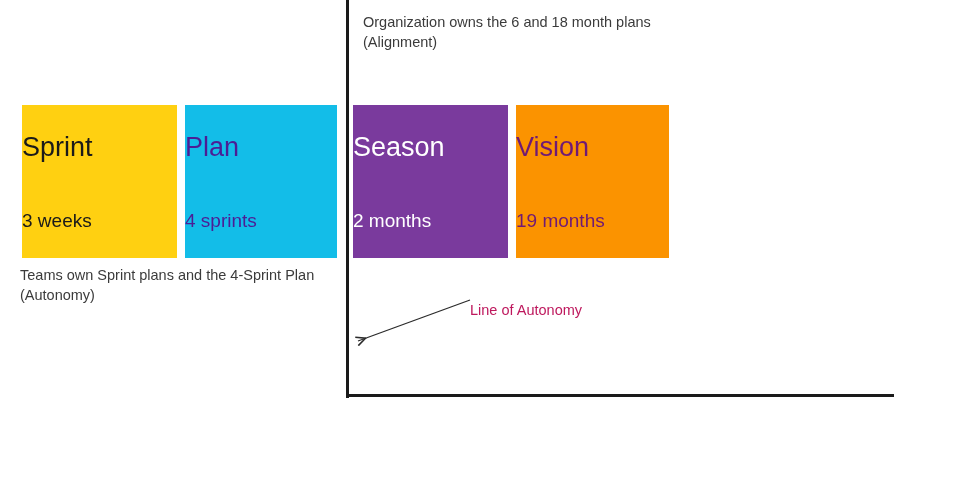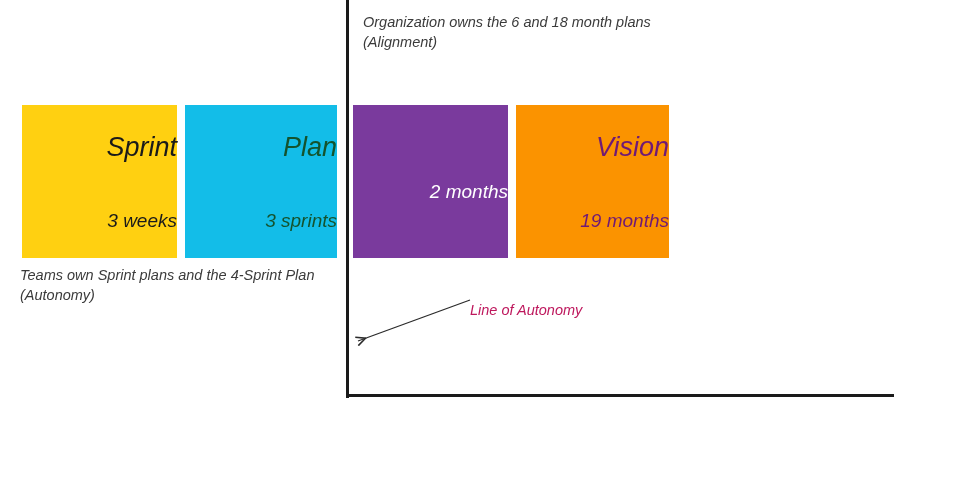--- a/index.html
+++ b/index.html
@@ -11,21 +11,20 @@
   body {
     font-family: "Liberation Sans", sans-serif;
     color: #262626;
   }
   #canvas {
     position: relative;
     width: 894px;
     height: 480px;
     background: #ffffff;
     overflow: hidden;
-    font-style: italic;
   }
 
   
   .axis-vertical {
     position: absolute;
     left: 346px;
     top: 0px;
     width: 3px;
     height: 398px;
     background: #1a1a1a;
@@ -74,21 +73,21 @@
     height: 60px;
   }
 
   
   .card {
     position: absolute;
     top: 105px;
     height: 153px;
     display: flex;
     flex-direction: column;
-    align-items: flex-end;
+    align-items: flex-start;
     justify-content: center;
   }
   .card-title {
     font-size: 27px;
     line-height: 32px;
     font-weight: 400;
     margin-bottom: 26px;
   }
   .card-sub {
     font-size: 19px;
@@ -99,21 +98,21 @@
   .card-sprint {
     left: 22px;
     width: 155px;
     background: #ffd011;
     color: #1a1a1a;
   }
   .card-plan {
     left: 185px;
     width: 152px;
     background: #13bde8;
-    color: #14532d;
+    color: #4c1d95;
   }
   .card-season {
     left: 353px;
     width: 155px;
     background: #7a3a9d;
     color: #ffffff;
   }
   .card-vision {
     left: 516px;
     width: 153px;
@@ -164,24 +163,25 @@
     <line x1="125" y1="8" x2="13" y2="49" stroke="#2b2b2b" stroke-width="1.3" marker-end="url(#arrowhead)"></line>
   </svg>
 
   <div class="card card-sprint">
     <div class="card-title">Sprint</div>
     <div class="card-sub">3 weeks</div>
   </div>
 
   <div class="card card-plan">
     <div class="card-title">Plan</div>
-    <div class="card-sub">3 sprints</div>
+    <div class="card-sub">4 sprints</div>
   </div>
 
   <div class="card card-season">
+    <div class="card-title">Season</div>
     <div class="card-sub">2 months</div>
   </div>
 
   <div class="card card-vision">
     <div class="card-title">Vision</div>
     <div class="card-sub">19 months</div>
   </div>
 
 
 </div>

